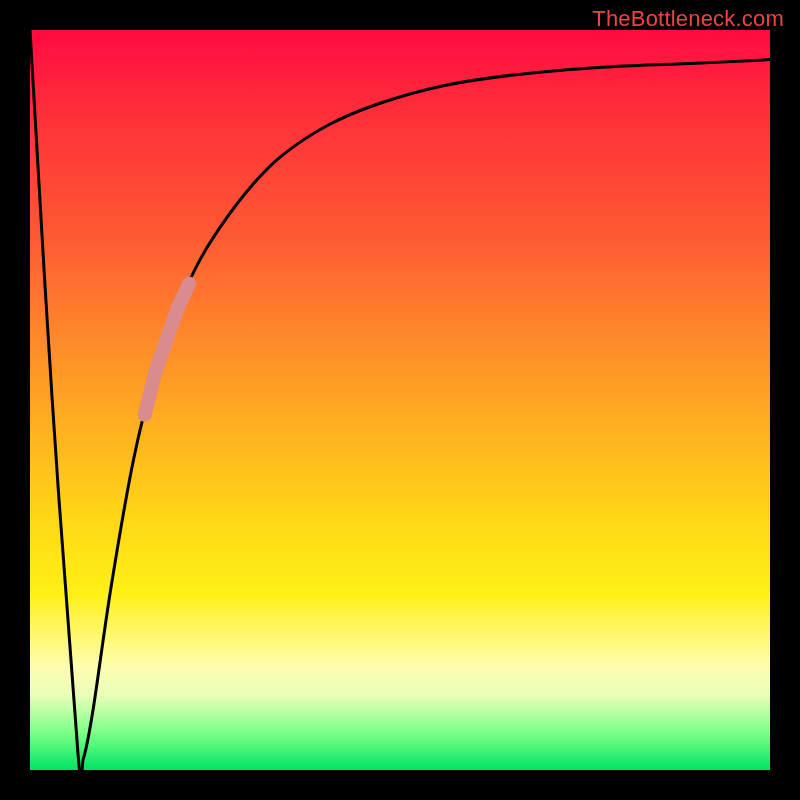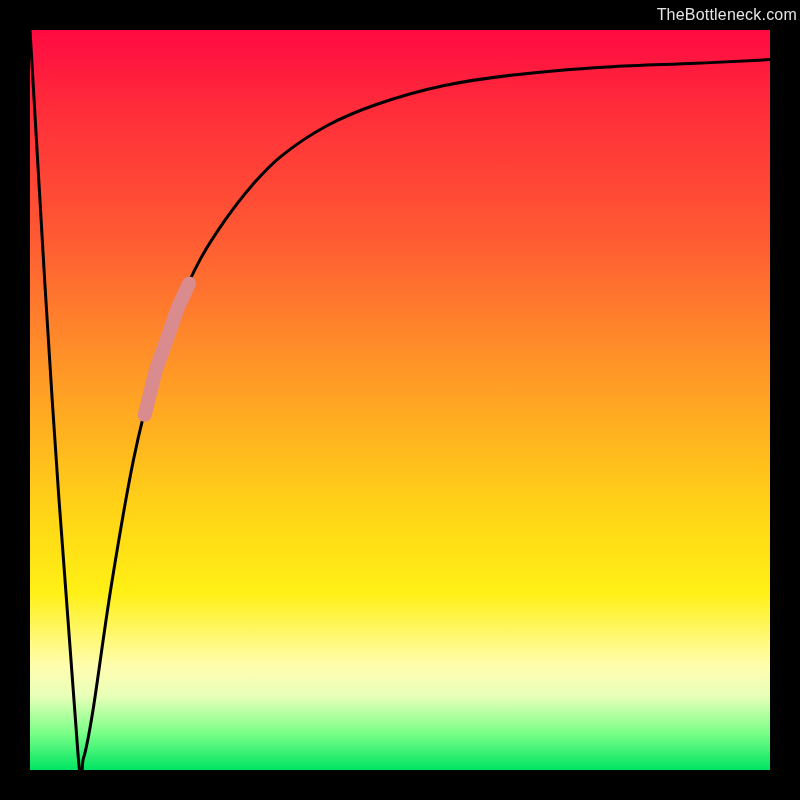--- a/index.html
+++ b/index.html
@@ -35,23 +35,23 @@
       #fff015 76%,
       #fffdb0 86%,
       #e8ffb8 90%,
       #7bff88 95%,
       #00e463 100%
     );
   }
   .watermark {
     position: absolute;
     top: 6px;
-    right: 3px;
-    color: #e5e5e5;
-    font-size: 16px;
+    right: 16px;
+    color: #ef4444;
+    font-size: 22px;
     font-weight: 400;
     letter-spacing: 0.2px;
     user-select: none;
   }
   svg.curve {
     position: absolute;
     inset: 0;
     width: 100%;
     height: 100%;
     overflow: visible;

